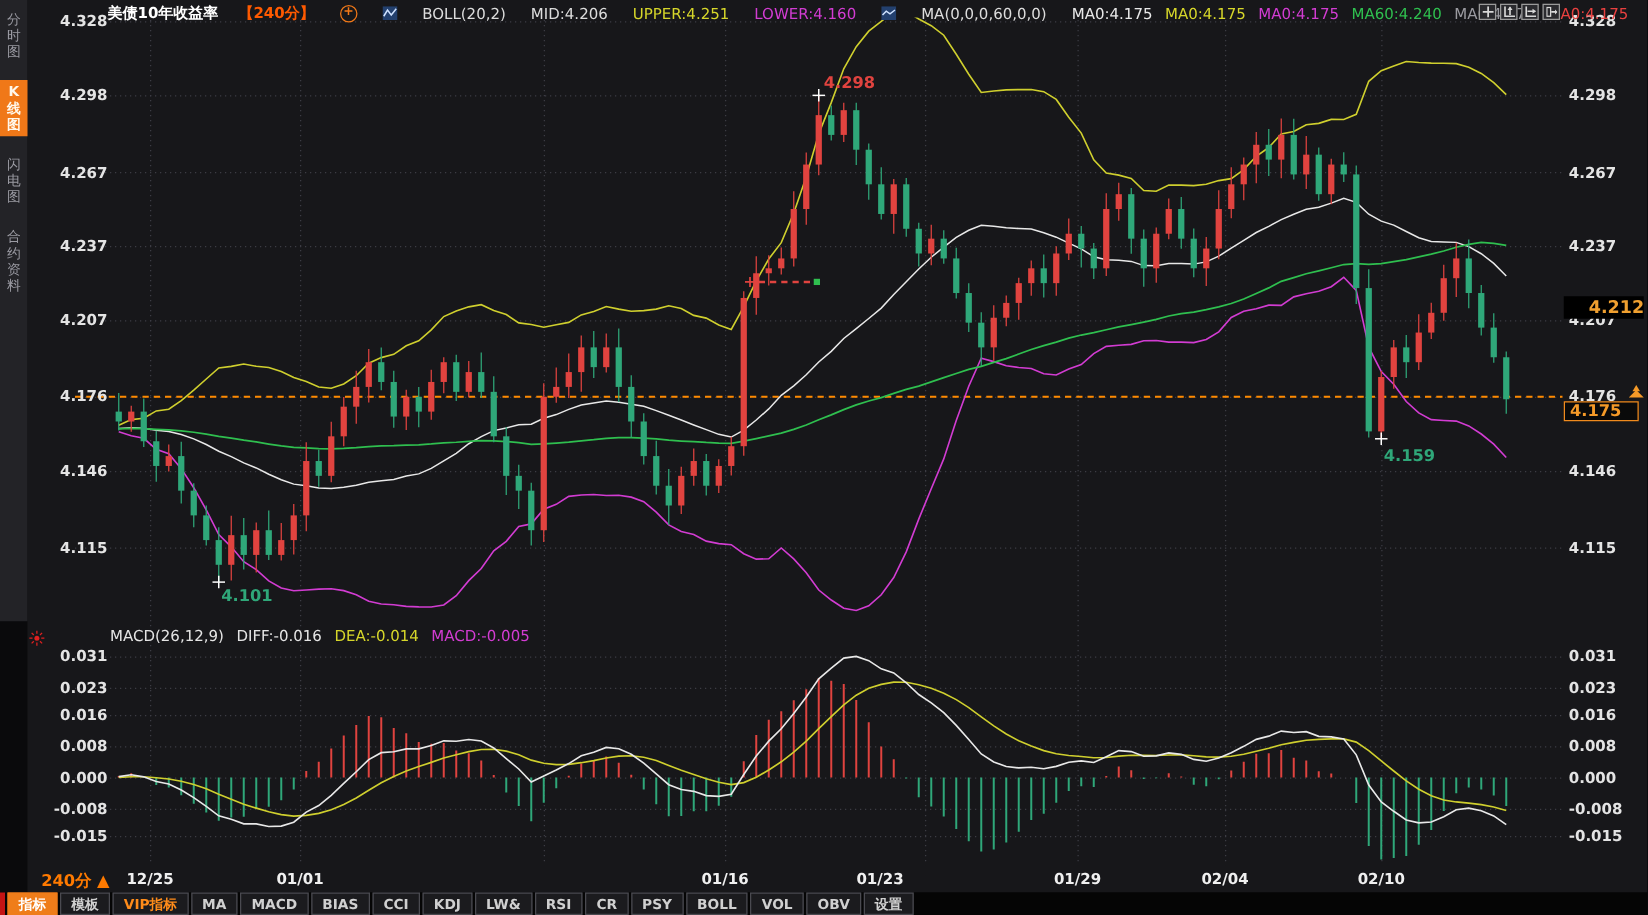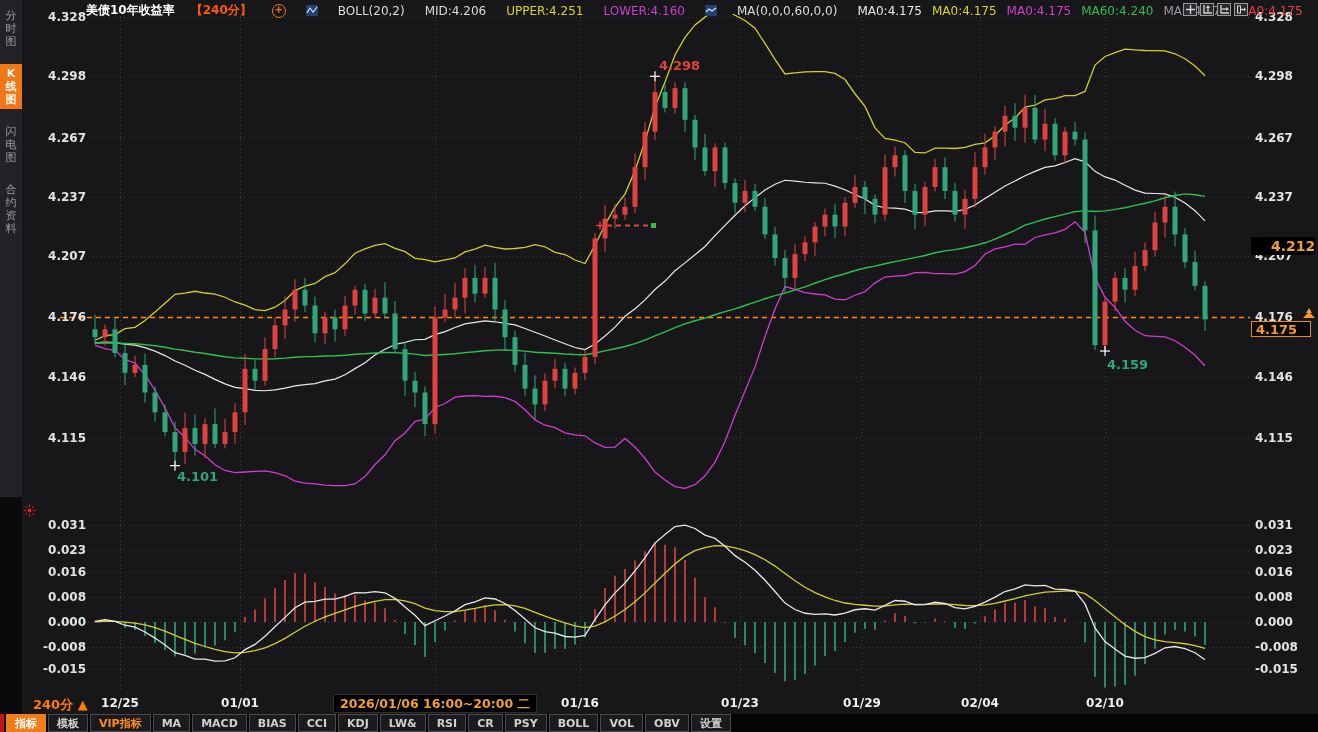--- a/index.html
+++ b/index.html
@@ -514,20 +514,26 @@
           <line x1="6.5" y1="10" x2="6.5" y2="12.5"></line>
           <line x1="0.5" y1="6.5" x2="3" y2="6.5"></line>
           <line x1="10" y1="6.5" x2="12.5" y2="6.5"></line>
           <line x1="2.3" y1="2.3" x2="4" y2="4"></line>
           <line x1="9" y1="9" x2="10.7" y2="10.7"></line>
           <line x1="10.7" y1="2.3" x2="9" y2="4"></line>
           <line x1="4" y1="9" x2="2.3" y2="10.7"></line>
         </g>
       </svg></div>
 
+  <div id="macd-header">
+    <span style="color:#e4e4e4">MACD(26,12,9)</span>
+    <span style="color:#e4e4e4">DIFF:-0.016</span>
+    <span style="color:#d6d62a">DEA:-0.014</span>
+    <span style="color:#d23cd2">MACD:-0.005</span>
+  </div>
 
   <div id="labels">
       <div class="axis-label axis-left" style="left: 40px; top: 10px;">4.328</div>
       <div class="axis-label" style="left: 1255px; top: 10px;">4.328</div>
       <div class="axis-label axis-left" style="left: 40px; top: 69.2958px;">4.298</div>
       <div class="axis-label" style="left: 1255px; top: 69.2958px;">4.298</div>
       <div class="axis-label axis-left" style="left: 40px; top: 130.568px;">4.267</div>
       <div class="axis-label" style="left: 1255px; top: 130.568px;">4.267</div>
       <div class="axis-label axis-left" style="left: 40px; top: 189.864px;">4.237</div>
       <div class="axis-label" style="left: 1255px; top: 189.864px;">4.237</div>
@@ -549,34 +555,33 @@
       <div class="axis-label" style="left: 1255px; top: 590px;">0.008</div>
       <div class="axis-label axis-left" style="left: 40px; top: 615px;">0.000</div>
       <div class="axis-label" style="left: 1255px; top: 615px;">0.000</div>
       <div class="axis-label axis-left" style="left: 40px; top: 640px;">-0.008</div>
       <div class="axis-label" style="left: 1255px; top: 640px;">-0.008</div>
       <div class="axis-label axis-left" style="left: 40px; top: 661.875px;">-0.015</div>
       <div class="axis-label" style="left: 1255px; top: 661.875px;">-0.015</div>
       <div class="x-tick" style="left: 120px;">12/25</div>
       <div class="x-tick" style="left: 240px;">01/01</div>
       <div class="x-tick" style="left: 580px;">01/16</div>
-      <div class="x-tick" style="left: 740px;">01/23</div>
+      <div class="x-tick" style="left: 704px;">01/23</div>
       <div class="x-tick" style="left: 862px;">01/29</div>
       <div class="x-tick" style="left: 980px;">02/04</div>
       <div class="x-tick" style="left: 1105px;">02/10</div>
     </div>
 
   <div id="cursor-badge" style="top: 237.277px;">4.212</div>
   <div id="last-badge" style="top: 321.432px;">4.175</div>
   <div id="price-alert-icon" style="left: 1302px; top: 304.432px;"><svg width="14" height="11">
         <polygon points="4,5 7,0 10,5" fill="#f59a28"></polygon>
         <polygon points="1,10 7,4 13,10" fill="#f59a28"></polygon>
       </svg></div>
 
-  <div id="date-box" style="left: 435px;">2026/01/06 16:00~20:00 二</div>
   <div id="status-period">240分 ▲</div>
 
   <div id="toolbar">
     <div id="toolbar-redbar"></div>
   <div class="tb-item active">指标</div>
       <div class="tb-item">模板</div>
       <div class="tb-item vip">VIP指标</div>
       <div class="tb-item">MA</div>
       <div class="tb-item">MACD</div>
       <div class="tb-item">BIAS</div>

